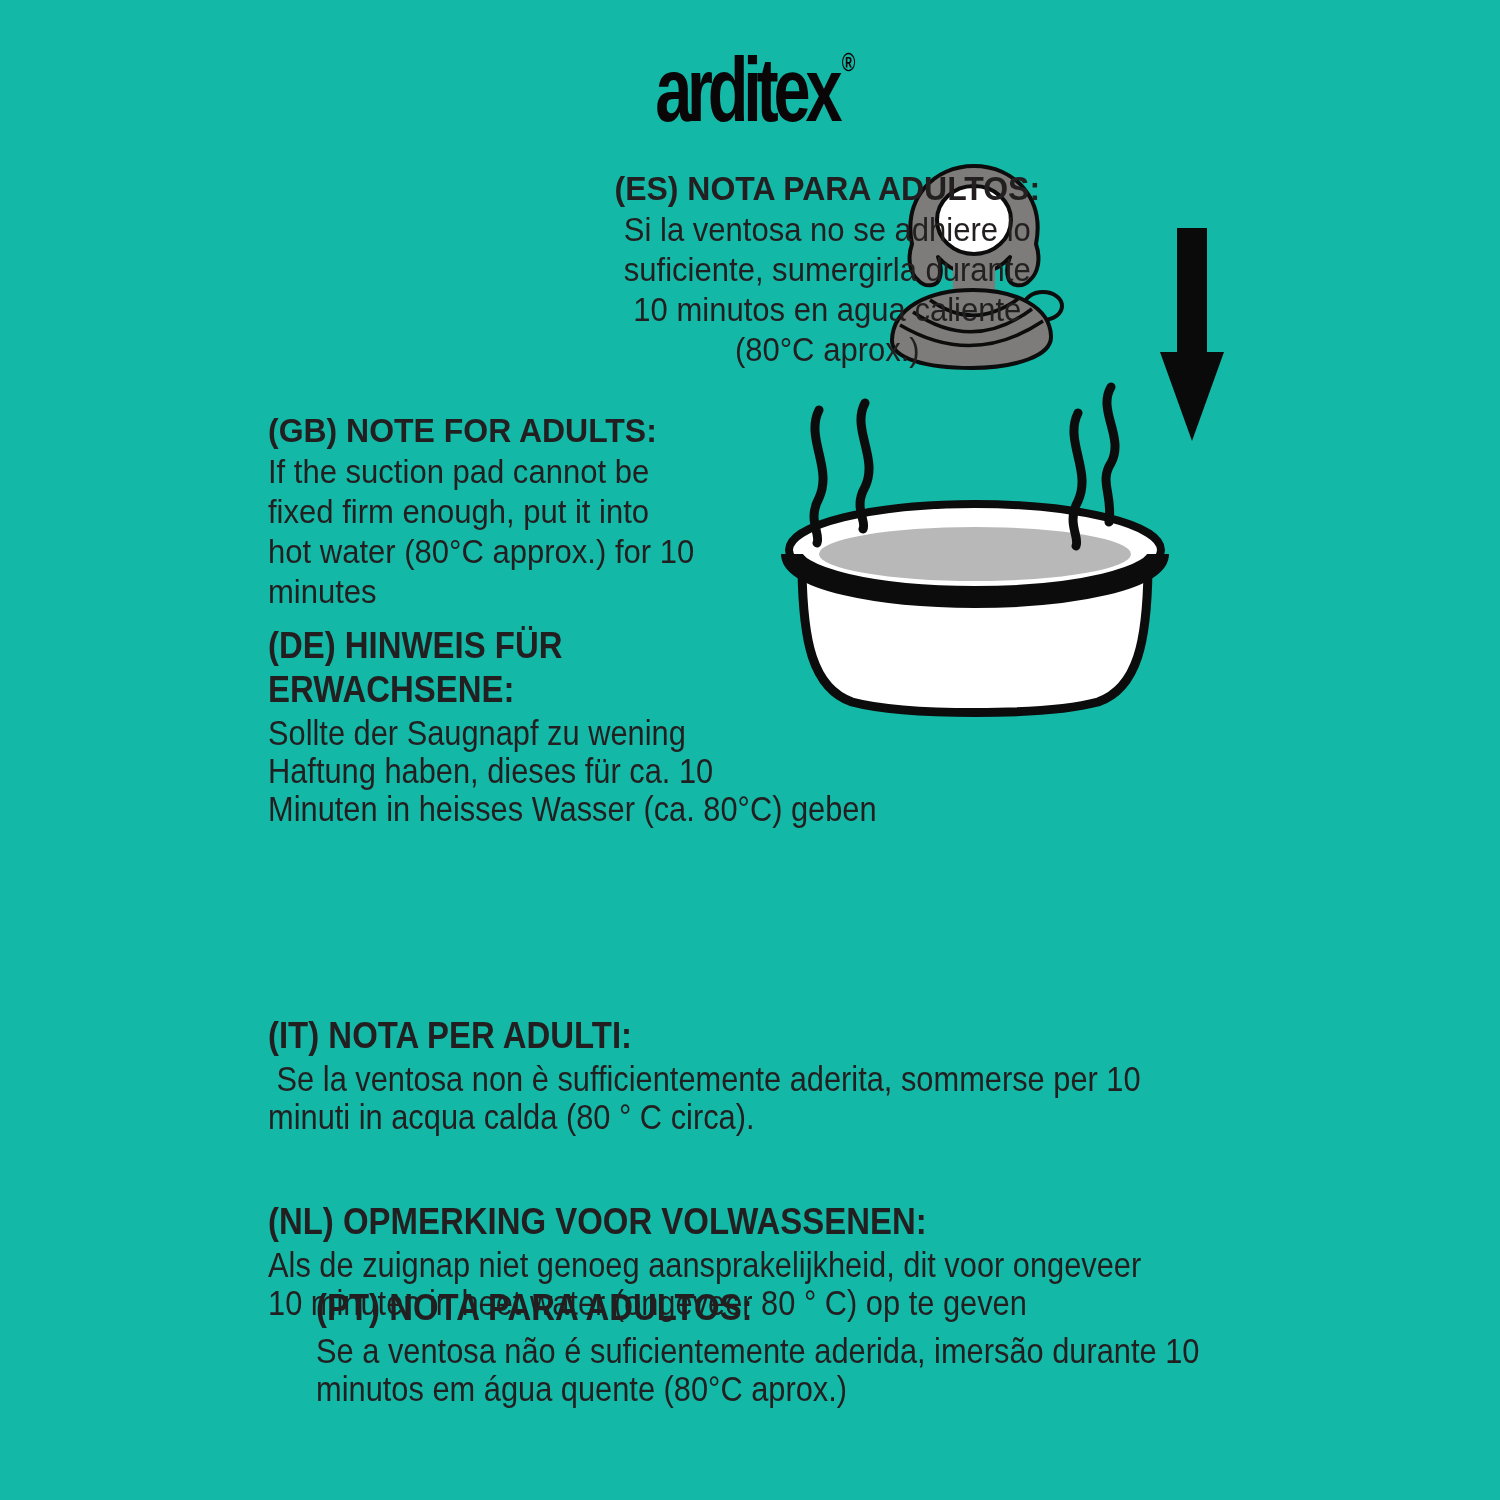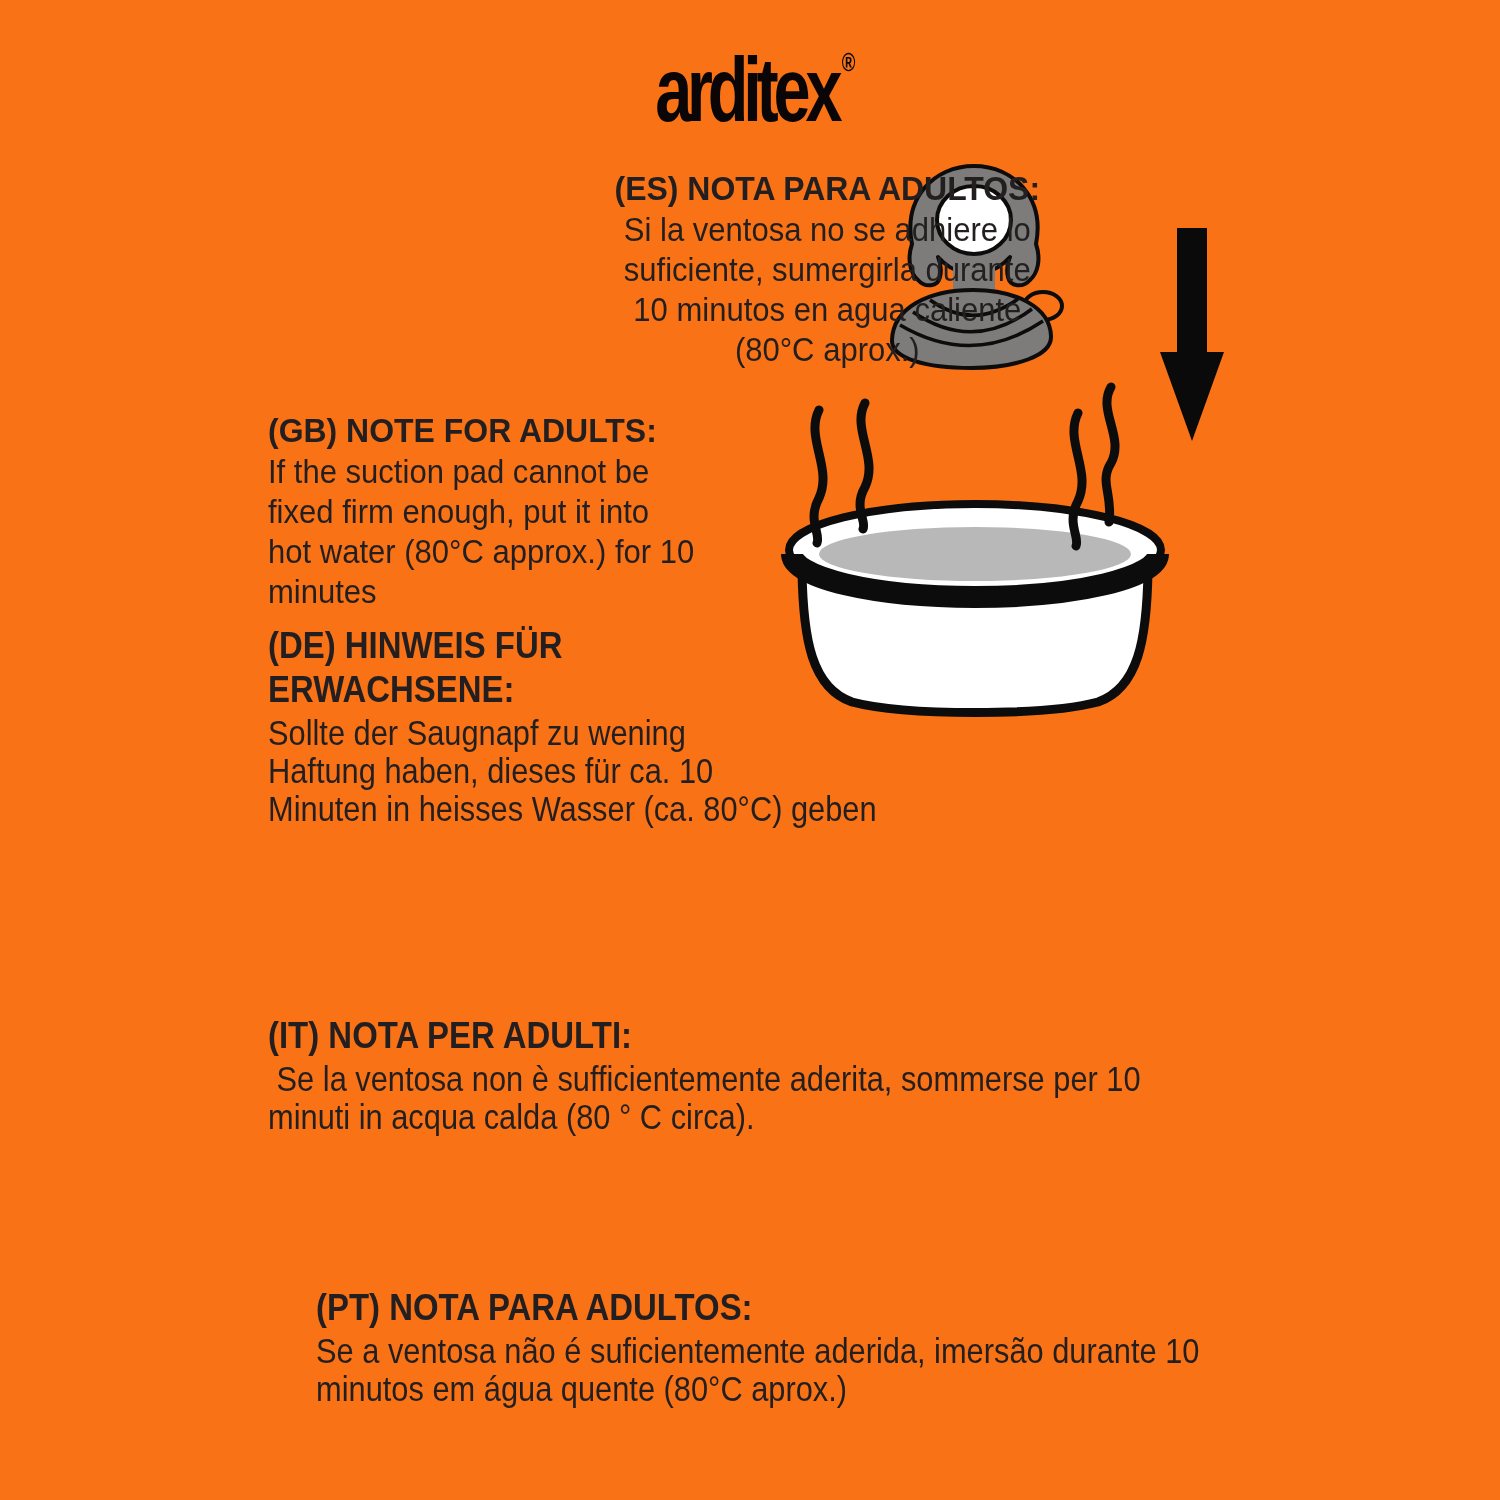--- a/index.html
+++ b/index.html
@@ -1,18 +1,18 @@
 <!DOCTYPE html>
 <html><head>
 <meta charset="utf-8">
 <style>
   html,body { margin:0; padding:0; background:#ffffff; }
   .page {
     position:relative; width:1500px; height:1500px;
-    background:#f97316; overflow:hidden;
+    background:#14b8a6; overflow:hidden;
     font-family:"Liberation Sans","DejaVu Sans",sans-serif;
     color:#231f20;
   }
 
   
   .logo { position:absolute; top:14px; left:0; width:1510px; text-align:center; color:#0a0607; }
   .logo-inner {
     display:inline-block; font-weight:bold; font-size:90px; line-height:96px;
     letter-spacing:-7px; white-space:nowrap;
     transform:scaleX(0.74); transform-origin:50% 50%;
@@ -116,20 +116,25 @@
 Minuten in heisses Wasser (ca. 80°C) geben</p>
   </section>
 
 
   <section class="block cond top-it">
     <h2>(IT) NOTA PER ADULTI:</h2>
     <p> Se la ventosa non è sufficientemente aderita, sommerse per 10
 minuti in acqua calda (80 ° C circa).</p>
   </section>
 
+  <section class="block cond top-nl">
+    <h2>(NL) OPMERKING VOOR VOLWASSENEN:</h2>
+    <p>Als de zuignap niet genoeg aansprakelijkheid, dit voor ongeveer
+10 minuten in heet water (ongeveer 80 ° C) op te geven</p>
+  </section>
 
   <section class="block cond top-pt">
     <h2>(PT) NOTA PARA ADULTOS:</h2>
     <p>Se a ventosa não é suficientemente aderida, imersão durante 10
 minutos em água quente (80°C aprox.)</p>
   </section>
 
 </div>
 
 </body></html>

